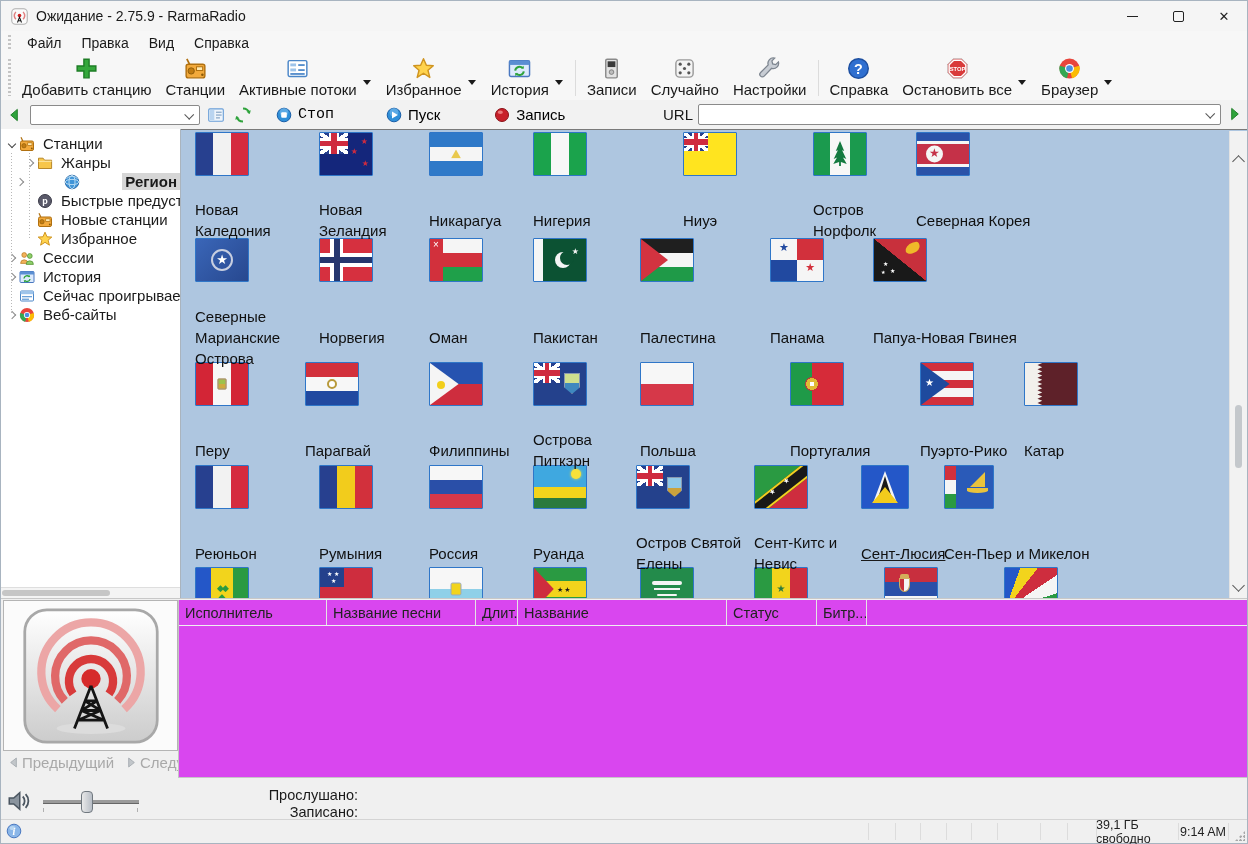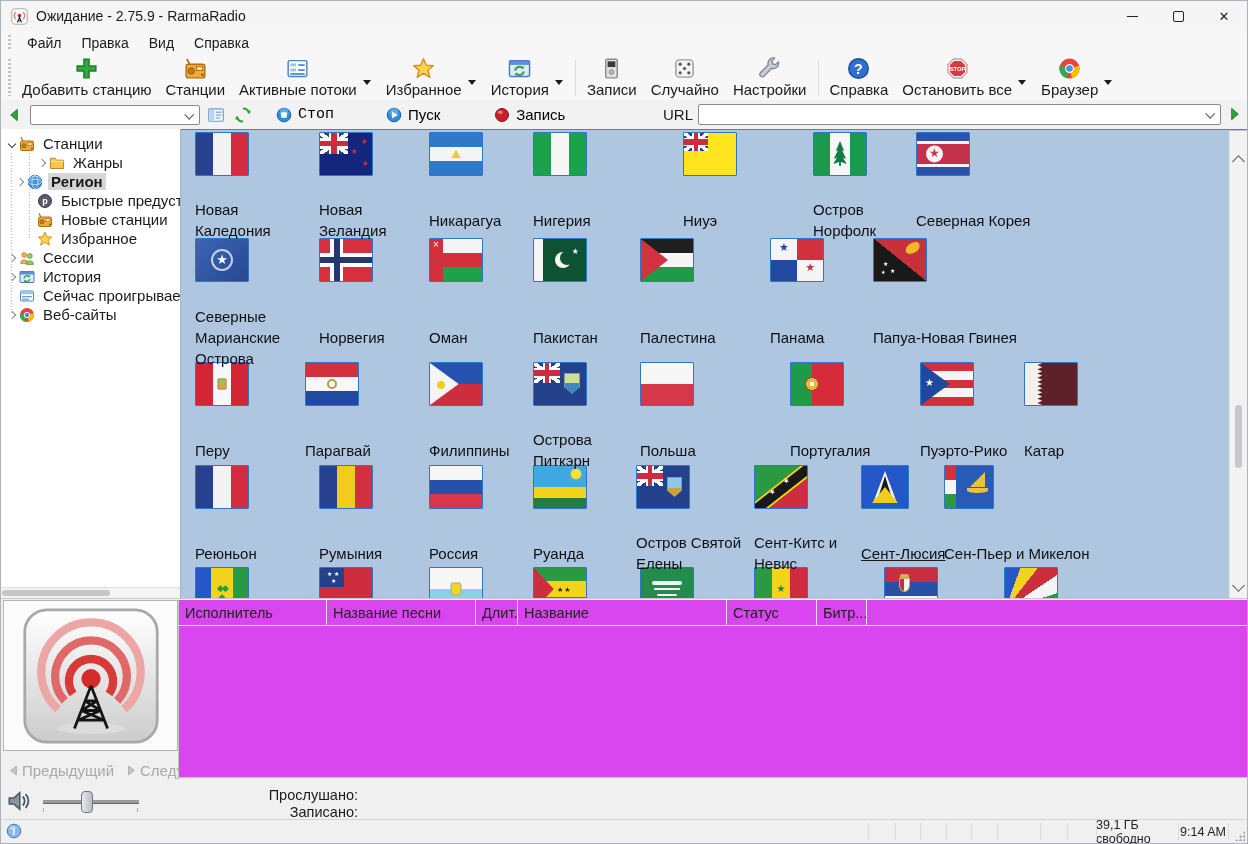--- a/index.html
+++ b/index.html
@@ -63,21 +63,21 @@
   .flabel{margin-top:22px;min-height:44px;display:flex;flex-direction:column;justify-content:center;font-size:15px;line-height:21px;color:#101010;white-space:nowrap}
   .vsb{position:absolute;top:1px;right:0;width:17px;bottom:0;background:#f2f2f2;border-left:1px solid #e2e2e2}
   .vsb .arr{position:absolute;left:4px;width:8px;height:8px;border-right:1.6px solid #555;border-bottom:1.6px solid #555}
   .vsb .arr.up{top:26px;transform:rotate(-135deg)}
   .vsb .arr.dn{bottom:8px;transform:rotate(45deg)}
   .vsb .thumb{position:absolute;left:5px;top:274px;width:7px;height:63px;background:#c4c8cc;border-radius:4px}
   
   .bottom{position:absolute;left:0;top:597px;right:0;height:223px;background:#f0f0f0;border-top:1px solid #c8c8c8;box-sizing:border-box}
   .logowrap{position:absolute;left:2px;top:1px;width:175px;height:151px;background:#fbfbfb;border:1px solid #b4b4b4;box-sizing:border-box;display:flex;align-items:center;justify-content:center}
   .logowrap svg{width:138px;height:138px}
-  .pn{position:absolute;left:0;top:155px;width:178px;height:25px;overflow:hidden;display:flex;align-items:flex-end}
+  .pn{position:absolute;left:0;top:155px;width:178px;height:25px;overflow:hidden;display:flex;align-items:flex-start}
   .pnbtn{display:flex;align-items:center;gap:2px;color:#a9a9a9;font-size:15px;white-space:nowrap}
   .pnbtn svg{width:13px;height:13px}
   .vol{position:absolute;left:6px;top:189px;width:170px;height:28px}
   .vol .spk{position:absolute;left:0;top:1px;width:24px;height:24px}
   .vol .track{position:absolute;left:36px;top:12px;width:96px;height:3px;background:#9a9a9a;border-bottom:1px solid #666}
   .vol .thumb{position:absolute;left:74px;top:3px;width:10px;height:20px;background:linear-gradient(90deg,#e8e8e8,#b8bec6);border:1px solid #70787f;border-radius:4px}
   .vol .tick{position:absolute;top:20px;width:1px;height:4px;background:#b0b0b0}
   .tablewrap{position:absolute;left:177px;top:1px;right:0;height:178px;background:#d946ef;border-left:1px solid #c4c4c4;border-bottom:1px solid #c6c6c6;box-sizing:border-box;overflow:hidden}
   .thead{display:flex;height:25px;align-items:center;border-bottom:1px solid #f0f0f0}
   .th{height:25px;display:flex;align-items:center;padding-left:6px;font-size:14.5px;color:#222;border-right:1px solid #e4e4e4;box-sizing:border-box;flex:0 0 auto;white-space:nowrap;overflow:hidden}
@@ -347,33 +347,33 @@
               <svg viewBox="0 0 16 16">
                 <rect x="1.5" y="5" width="13" height="9.5" rx="1.5" fill="#f2a93b" stroke="#b07010"></rect>
                 <line x1="3.8" y1="5" x2="2" y2="1.3" stroke="#b07010" stroke-width="1.2"></line>
                 <circle cx="5" cy="9.7" r="2.2" fill="#c27c12" stroke="#8a5a08" stroke-width=".6"></circle>
                 <rect x="8.7" y="6.8" width="4.3" height="2.6" fill="#ffe9b0" stroke="#b07010" stroke-width=".7"></rect>
                 <circle cx="12.8" cy="12.4" r=".9" fill="#8a5a08"></circle>
               </svg>
             </span>
             <span class="tlab">Станции</span>
           </div>
-          <div class="trow" style="padding-left: 34px;">
+          <div class="trow" style="padding-left: 22px;">
             <span class="chev">
               <i class="col"></i>
             </span>
             <span class="ticon">
               <svg viewBox="0 0 16 16">
                 <path d="M1.5 3.2 h4.6 l1.5 2 h7 v8.3 h-13.1z" fill="#f7c64a" stroke="#b8882a"></path>
                 <path d="M1.5 6.3 h13.1" stroke="#fce9ad" stroke-width="1"></path>
               </svg>
             </span>
             <span class="tlab">Жанры</span>
           </div>
-          <div class="trow" style="padding-left: 12px;">
+          <div class="trow" style="padding-left: 12px; justify-content: space-between;">
             <span class="chev">
               <i class="col"></i>
             </span>
             <span class="ticon">
               <svg viewBox="0 0 16 16">
                 <circle cx="8" cy="8" r="6.8" fill="#3f94d8" stroke="#2a6aa8"></circle>
                 <ellipse cx="8" cy="8" rx="3" ry="6.8" fill="none" stroke="#bfe0f5" stroke-width=".9"></ellipse>
                 <ellipse cx="8" cy="8" rx="6.8" ry="2.6" fill="none" stroke="#bfe0f5" stroke-width=".9"></ellipse>
                 <path d="M2.4 4.6 a7.8 7.8 0 0 1 11.2 0" fill="none" stroke="#bfe0f5" stroke-width=".9"></path>
               </svg>

